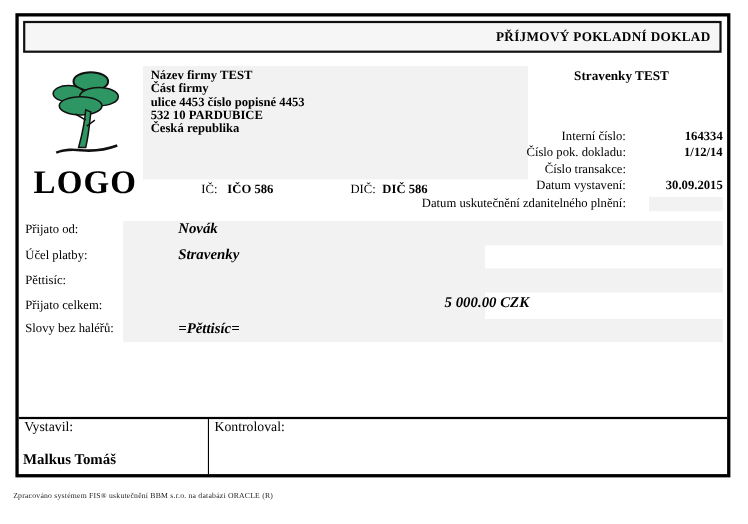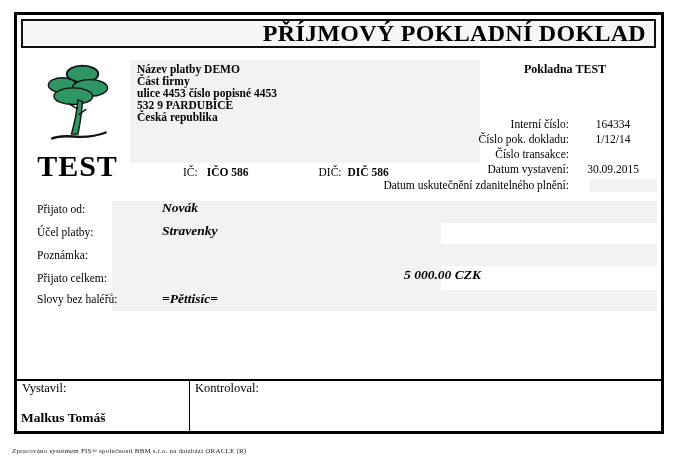--- a/index.html
+++ b/index.html
@@ -6,21 +6,21 @@
   html,body { background:#ffffff; }
   body { font-family:"Liberation Serif","DejaVu Serif",serif; color:#000; }
   .page { position:relative; width:680px; height:476px; background:#fff; overflow:hidden; }
 
   .receipt { position:absolute; left:14px; top:12px; width:650px; height:422px;
              border:3px solid #000; background:#fff; }
 
   .header-bar { position:absolute; left:4px; right:5px; top:4px; height:29px;
                 border:2px solid #111; background:#f6f6f6;
                 text-align:right; padding-right:8px; font-weight:bold;
-                font-size:24px; line-height:25px; letter-spacing:0.3px; }
+                font-size:12px; line-height:25px; letter-spacing:0.3px; }
 
   
   .logo-wrap { position:absolute; left:8px; top:45px; width:105px; height:130px; }
   .tree-svg { position:absolute; left:15px; top:0; width:74px; height:90px; }
   .tree-fill { fill:#2d9662; }
   .tree-dark { stroke:#111; }
   .logo-text { position:absolute; left:0; top:89px; width:105px; text-align:center;
                font-weight:bold; font-size:30px; letter-spacing:1px; }
 
   
@@ -34,30 +34,30 @@
   .dic-label { margin-left:70px; }
   .dic-value { font-weight:bold; margin-left:6px; }
 
   .pokladna { position:absolute; left:463px; top:47px; width:170px; text-align:center;
               font-weight:bold; font-size:12px; }
 
   
   .meta-row { position:absolute; right:4px; width:460px; display:flex;
               justify-content:flex-end; align-items:baseline; font-size:11.5px; }
   .meta-label { text-align:right; white-space:nowrap; }
-  .meta-value { display:inline-block; width:88px; text-align:center; font-weight:normal; white-space:nowrap; }
+  .meta-value { display:inline-block; width:88px; text-align:right; font-weight:bold; white-space:nowrap; }
   .meta-box { background:#f2f2f2; height:13px; width:67px; margin-left:21px; align-self:center; }
 
   
   .gray-block { position:absolute; left:95px; top:186px; width:545px; height:110px; background:#f2f2f2; }
   .white-box { position:absolute; background:#fff; }
   .wb1 { left:424px; top:208px; width:216px; height:21px; }
   .wb2 { left:424px; top:251px; width:216px; height:24px; }
 
-  .form-label { position:absolute; left:20px; font-size:11.5px; white-space:nowrap; }
+  .form-label { position:absolute; left:6px; font-size:11.5px; white-space:nowrap; }
   .form-value { position:absolute; font-weight:bold; font-style:italic; font-size:13.5px; white-space:nowrap;margin-left:44px; }
 
   
   .sig-section { position:absolute; left:0; right:0; top:364px; bottom:0;
                  border-top:2px solid #000; display:flex; }
   .sig-cell { position:relative; padding:0 5px; font-size:12.5px; }
   .sig-c1 { width:173px; border-right:1px solid #000; }
   .sig-c2 { width:217px; border-right:1px solid #000; }
   .sig-c3 { flex:1; }
   .sig-name { position:absolute; left:4px; bottom:5px; font-weight:bold; font-size:13.5px; white-space:nowrap;margin-top:28px; }
@@ -77,36 +77,36 @@
     <div class="logo-wrap">
       <svg class="tree-svg" viewBox="0 0 80 95">
         <ellipse cx="46" cy="14" rx="17" ry="9" class="tree-fill tree-dark" stroke-width="2"></ellipse>
         <ellipse cx="24" cy="26" rx="15" ry="8" class="tree-fill tree-dark" stroke-width="1.5"></ellipse>
         <ellipse cx="54" cy="29" rx="19" ry="9" class="tree-fill tree-dark" stroke-width="1.5"></ellipse>
         <ellipse cx="36" cy="38" rx="21" ry="9" class="tree-fill tree-dark" stroke-width="1.5"></ellipse>
         <path d="M41,42 C40,55 37,68 34,79 L41,79 C44,66 45,54 46,44 Z" class="tree-fill tree-dark" stroke-width="1.5"></path>
         <path d="M41,52 L31,46 M42,58 L50,52" fill="none" stroke="#111" stroke-width="1.5"></path>
         <path d="M12,84 C24,79 34,82 44,82 C56,82 64,80 72,77" fill="none" stroke="#111" stroke-width="2.5"></path>
       </svg>
-      <div class="logo-text">TEST</div>
+      <div class="logo-text">LOGO</div>
     </div>
 
     <div class="company-block">
-      <div class="company-line">Název platby DEMO</div>
+      <div class="company-line">Název firmy TEST</div>
       <div class="company-line">Část firmy</div>
       <div class="company-line">ulice 4453 číslo popisné 4453</div>
-      <div class="company-line">532 9 PARDUBICE</div>
+      <div class="company-line">532 10 PARDUBICE</div>
       <div class="company-line">Česká republika</div>
     </div>
 
     <div class="ic-row">
       <span class="ic-label">IČ:</span><span class="ic-value">IČO 586</span><span class="ic-label dic-label">DIČ:</span><span class="dic-value">DIČ 586</span>
     </div>
 
-    <div class="pokladna">Pokladna TEST</div>
+    <div class="pokladna">Stravenky TEST</div>
 
     <div class="meta-row" style="top:103px">
       <span class="meta-label">Interní číslo:</span>
       <span class="meta-value">164334</span>
     </div>
     <div class="meta-row" style="top:118px">
       <span class="meta-label">Číslo pok. dokladu:</span>
       <span class="meta-value">1/12/14</span>
     </div>
     <div class="meta-row" style="top:133px">
@@ -121,36 +121,36 @@
       <span class="meta-label">Datum uskutečnění zdanitelného plnění:</span>
       <span class="meta-value meta-box"></span>
     </div>
 
     <div class="gray-block"></div>
     <div class="white-box wb1"></div>
     <div class="white-box wb2"></div>
 
     <div class="form-label" style="top:188px">Přijato od:</div>
     <div class="form-label" style="top:211px">Účel platby:</div>
-    <div class="form-label" style="top:234px">Poznámka:</div>
+    <div class="form-label" style="top:234px">Pěttisíc:</div>
     <div class="form-label" style="top:257px">Přijato celkem:</div>
     <div class="form-label" style="top:278px">Slovy bez haléřů:</div>
 
     <div class="form-value" style="left:101px; top:185px">Novák</div>
     <div class="form-value" style="left:101px; top:208px">Stravenky</div>
     <div class="form-value" style="left:95px; top:252px; width:325px; text-align:right">5 000.00 CZK</div>
     <div class="form-value" style="left:101px; top:276px">=Pěttisíc=</div>
 
     <div class="sig-section">
       <div class="sig-cell sig-c1">
         <span>Vystavil:</span>
         <span class="sig-name">Malkus Tomáš</span>
       </div>
       <div class="sig-cell sig-c3">
         <span>Kontroloval:</span>
       </div>
     </div>
 
   </div>
 
-  <div class="footer-note">Zpracováno systémem FIS® společnosti BBM s.r.o. na databázi ORACLE (R)</div>
+  <div class="footer-note">Zpracováno systémem FIS® uskutečnění BBM s.r.o. na databázi ORACLE (R)</div>
 
 </div>
 
 </body></html>

